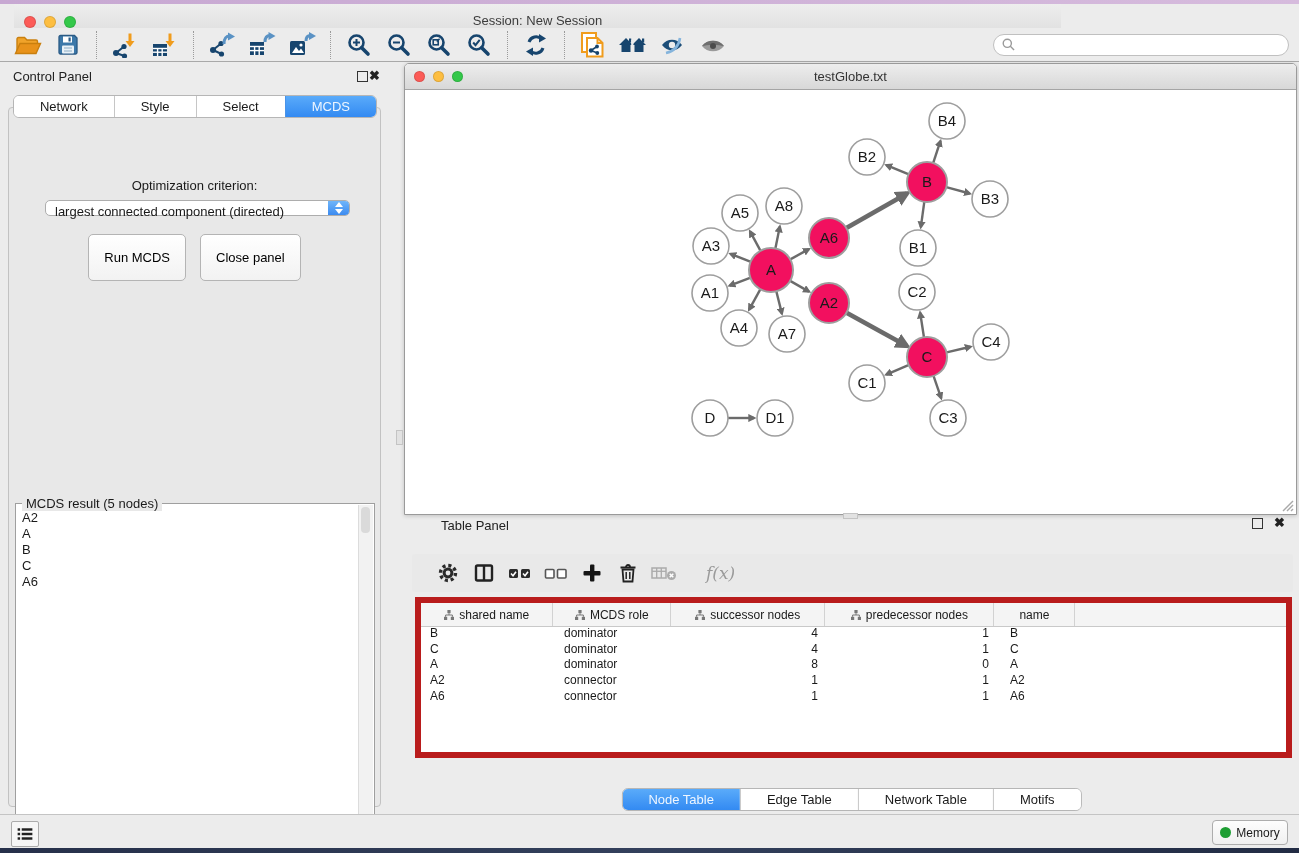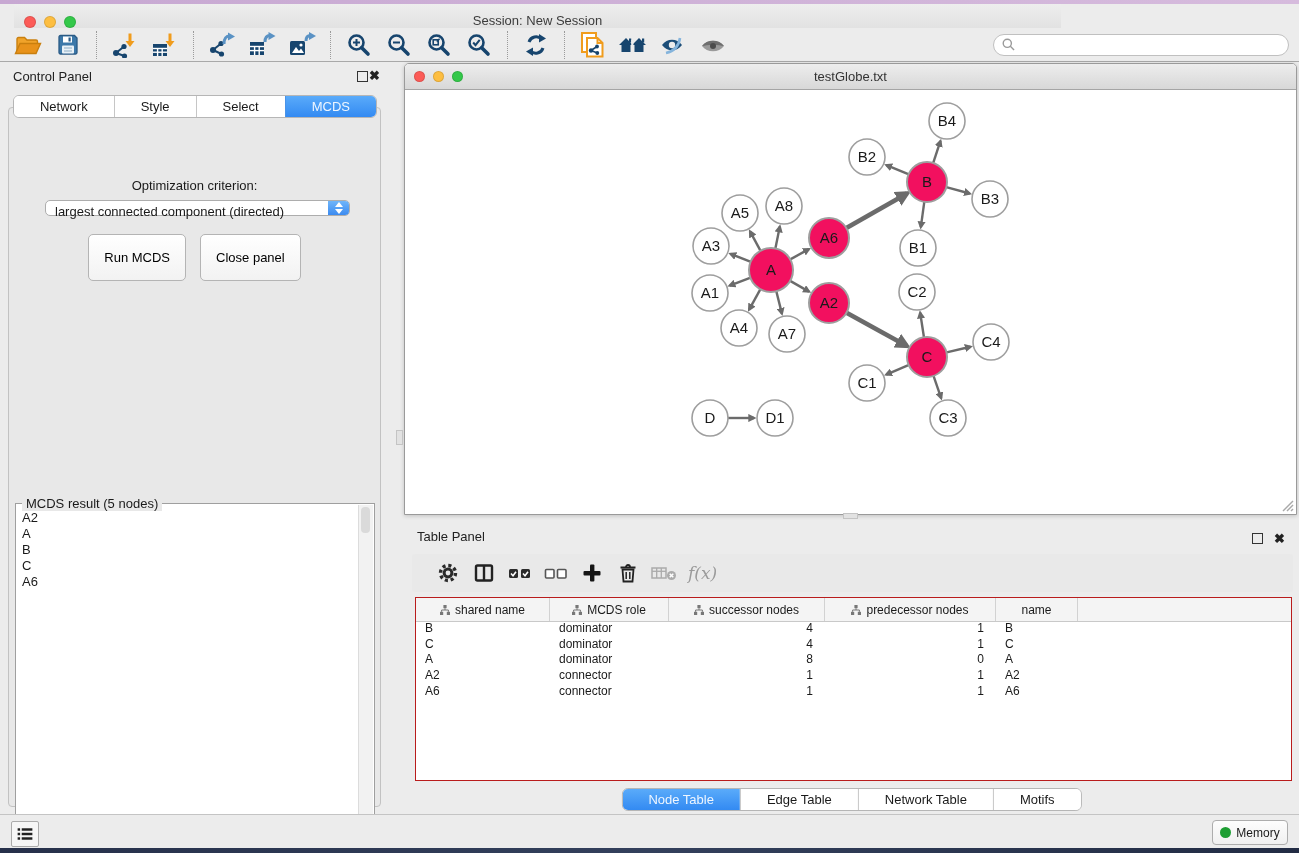--- a/index.html
+++ b/index.html
@@ -66,26 +66,26 @@
   .net-titlebar{position:absolute;left:0;top:0;right:0;height:25px;border-radius:4px 4px 0 0;
     background:linear-gradient(#ededed,#d8d8d8);border-bottom:1px solid #a5a5a5;display:flex;align-items:center;}
   .net-titlebar .title{position:absolute;left:0;right:0;text-align:center;font-size:13px;color:#333;}
   .net-canvas{position:absolute;left:0;top:26px;right:0;bottom:0;background:#fff;border-radius:0;}
   .grip{position:absolute;right:2px;bottom:2px;width:14px;height:14px;}
   .split-handle-v{position:absolute;left:396px;top:430px;width:7px;height:15px;background:#e2e2e2;border:1px solid #c4c4c4;box-sizing:border-box;}
   .split-handle-h{position:absolute;left:843px;top:513px;width:15px;height:6px;background:#e2e2e2;border:1px solid #c4c4c4;box-sizing:border-box;}
 
   
   .table-panel{position:absolute;left:404px;top:518px;width:895px;height:296px;}
-  .tp-header{position:absolute;left:0;top:0;width:100%;height:26px;display:flex;align-items:flex-end;}
+  .tp-header{position:absolute;left:0;top:0;width:100%;height:26px;display:flex;align-items:flex-start;gap:24px;}
   .tp-toolbar{position:absolute;left:8px;top:36px;right:6px;height:38px;background:#e9e9e9;border-radius:3px;
     display:flex;align-items:center;padding-left:18px;}
   .tp-toolbar .ticon{width:30px;margin:0 3px;}
-  .fx{font-family:"DejaVu Serif",serif;font-style:italic;font-size:17px;color:#9a9a9a;margin-left:6px;}
-  .grid-table{position:absolute;left:11px;top:79px;width:877px;height:184px;background:#fff;border:1px solid #b91c1c;
+  .fx{font-family:"DejaVu Serif",serif;font-style:italic;font-size:17px;color:#9a9a9a;margin-left:24px;}
+  .grid-table{position:absolute;left:11px;top:79px;width:877px;height:161px;background:#fff;border:6px solid #b91c1c;
     box-sizing:border-box;overflow:hidden;}
   .thead{position:absolute;left:0;top:0;right:0;height:23px;background:#f4f4f4;border-bottom:1px solid #c9c9c9;display:flex;}
   .th{display:flex;align-items:center;justify-content:center;gap:5px;font-size:12px;color:#1a1a1a;
     border-right:1px solid #d2d2d2;box-sizing:border-box;height:100%;}
   .tbody{position:absolute;left:0;top:23px;right:0;bottom:0;}
   .tr{display:flex;height:15.7px;line-height:15.7px;font-size:12px;}
   .td{box-sizing:border-box;white-space:nowrap;overflow:hidden;}
   .td.left{padding-left:9px;text-align:left;}
   .td.right{padding-right:12px;text-align:right;}
   .tp-tabs{position:absolute;left:50%;top:270px;transform:translateX(-50%);}

